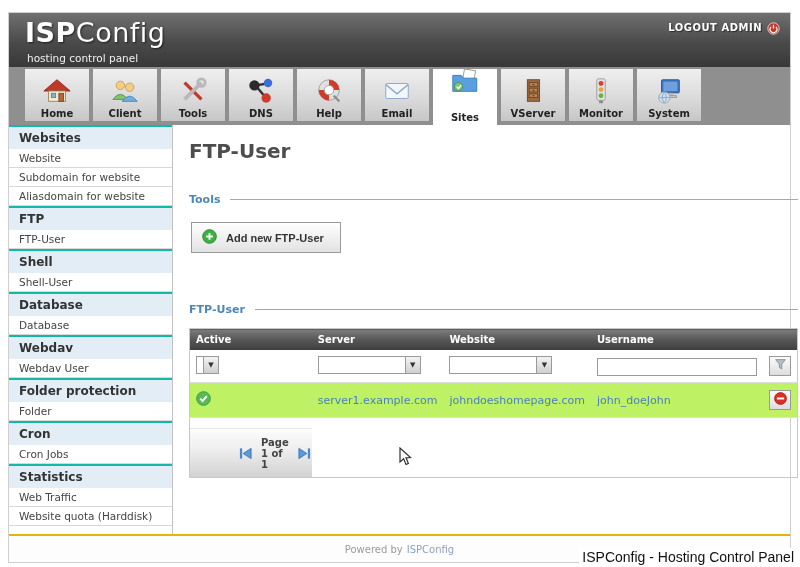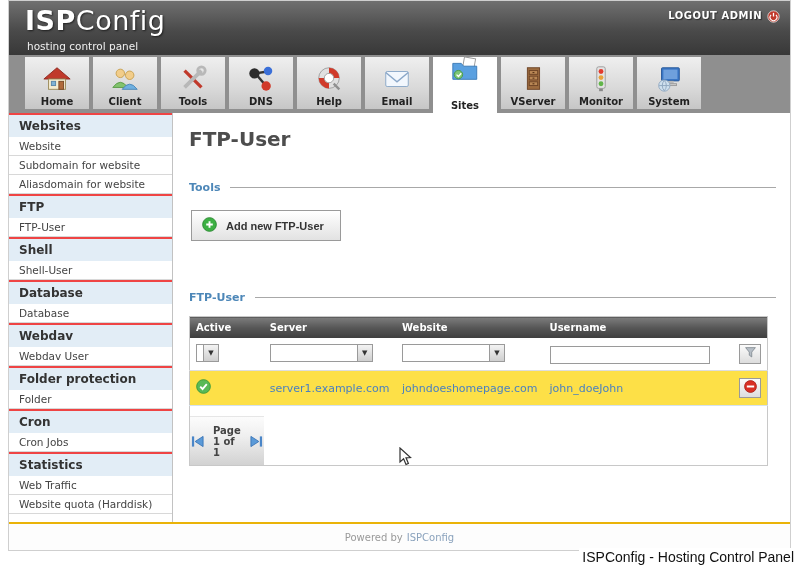--- a/index.html
+++ b/index.html
@@ -5,21 +5,21 @@
   * { box-sizing: border-box; }
   html,body { margin:0; padding:0; }
   body {
     width:800px; height:567px;
     background:#ffffff;
     font-family:"DejaVu Sans", sans-serif;
     position:relative; overflow:hidden;
     color:#333;
   }
   .app {
-    position:absolute; left:8px; top:0; width:783px; height:551px;
+    position:absolute; left:8px; top:12px; width:783px; height:551px;
     border:1px solid #cfcfcf;
     display:flex; flex-direction:column;
     background:#fff;
   }
   
   .header {
     height:54px; flex:0 0 54px; position:relative;
     background:linear-gradient(180deg,#707070 0%,#4a4a4a 55%,#383838 100%);
   }
   .logo { position:absolute; left:16px; top:4px; font-size:27px; color:#fff; letter-spacing:0.5px;
@@ -41,21 +41,21 @@
     padding-bottom:2px; cursor:pointer;
   }
   .tab.active { background:#ffffff; margin-bottom:0;gap:16px; }
   .tab .ticon { height:34px; display:flex; align-items:center; justify-content:center; }
   .tab .tlabel { font-size:10px; font-weight:bold; color:#222; }
   
   .content { flex:1 1 auto; display:flex; min-height:0; background:#fff; }
   
   .sidebar { width:164px; flex:0 0 164px; border-right:1px solid #c2c2c2; background:#fff; }
   .side-h {
-    background:#e2edf6; border-top:2px solid #ef4444;
+    background:#e2edf6; border-top:2px solid #14b8a6;
     padding:4px 6px 4px 10px; font-size:12px; font-weight:bold; color:#333; cursor:pointer;
   }
   .side-i {
     padding:3px 6px 3px 10px; font-size:10.5px; color:#444;
     border-bottom:1px solid #d8d8d8; cursor:pointer;
   }
   
   .main { flex:1 1 auto; padding:6px 14px 0 16px; position:relative; }
   h1.pagetitle { font-size:20px; font-weight:bold; color:#4d4d4d; margin:8px 0 30px 0; }
   .seclabel { display:flex; align-items:center; gap:10px; margin-top:6px; }
@@ -89,28 +89,28 @@
     font-size:7px; color:#333;
   }
   .fsel.small .val { width:6px; }
   .fsel.wide .val { width:86px; }
   .ftext { width:160px; height:18px; border:1px solid #9a9a9a; font-size:11px; padding:0 4px; }
   .iconbtn {
     width:22px; height:20px; border:1px solid #9a9a9a;
     background:linear-gradient(180deg,#fbfbfb,#ddd);
     display:inline-flex; align-items:center; justify-content:center; cursor:pointer; padding:0;
   }
-  .datarow .tcell { background:#fde047; padding:7px 6px; border-bottom:1px solid #d5e2ee; font-size:11px; }
+  .datarow .tcell { background:#bef264; padding:7px 6px; border-bottom:1px solid #d5e2ee; font-size:11px; }
   .datarow a.cell-link { color:#4a80c0; text-decoration:none; cursor:pointer; }
   .pagerow .tcell {
     background:linear-gradient(180deg,#fcfcfc 0%,#efefef 40%,#d2d2d2 100%);
     padding:8px 0 7px 0; border-top:1px solid #e6e6e6;
   }
   .pager { display:flex; align-items:center; justify-content:center; gap:8px;
-           font-size:10px; font-weight:bold; color:#444; }
+           font-size:10px; font-weight:bold; color:#444;padding-left:48px; }
   .pagebtn { cursor:pointer; display:inline-flex; align-items:center; }
   .whitegap { display:table-row; } .whitegap .tcell { background:#fff; height:10px; padding:0; }
   
   .footer {
     flex:0 0 28px; border-top:2px solid #eab308; background:#fdfdfd;
     display:flex; align-items:center; justify-content:center; gap:4px;
     font-size:10px; color:#9a9a9a;
   }
   .footer .plink { color:#8ba3bd; cursor:pointer; }
   .wintitle {

